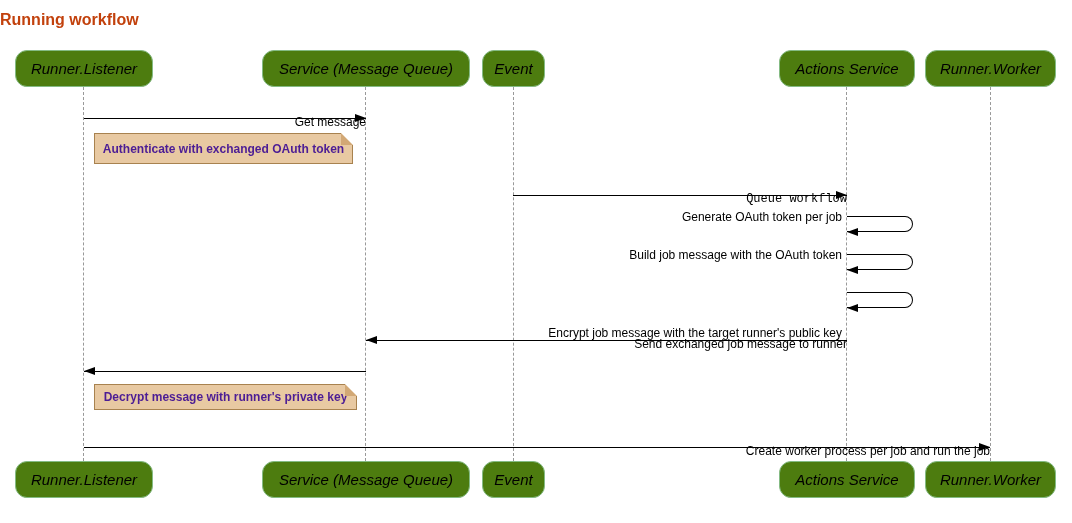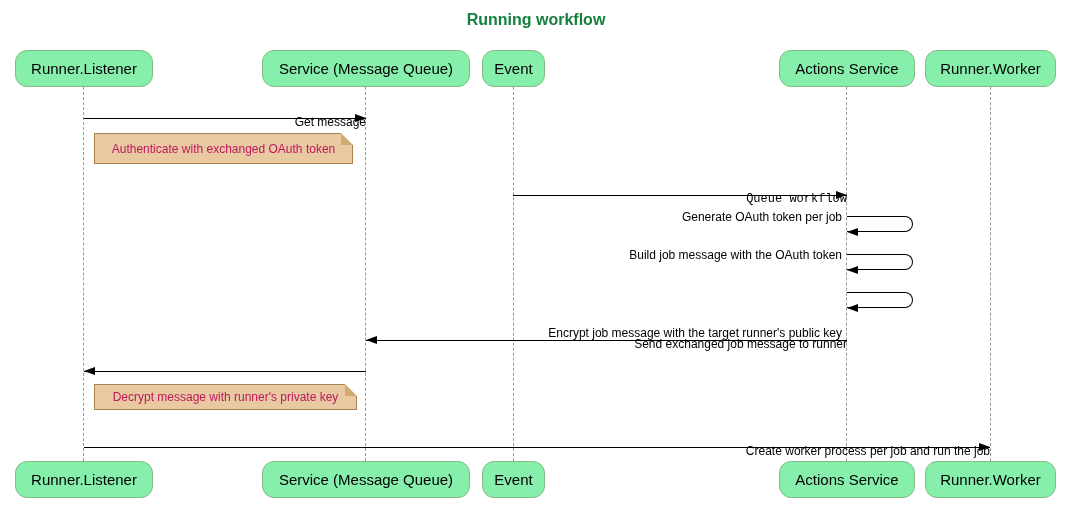--- a/index.html
+++ b/index.html
@@ -1,31 +1,32 @@
 <!DOCTYPE html>
 <html><head>
 <meta charset="utf-8">
 <style>
   html,body { margin:0; padding:0; background:#ffffff; }
   .canvas {
     position:relative; width:1072px; height:523px; background:#ffffff;
     font-family:"Liberation Sans", sans-serif; color:#000; overflow:hidden;
   }
   .title {
-    position:absolute; left:0; top:11px; width:1072px; text-align:center;
-    font-size:16px; font-weight:bold; color:#15803d;
+    position:absolute; left:0; top:11px; width:1072px; text-align:left;
+    font-size:16px; font-weight:bold; color:#c2410c;
   }
   .lifeline {
     position:absolute; top:87px; height:374px; width:0;
     border-left:1px dashed #999999;
   }
   .actor {
-    position:absolute; height:37px; background:#86efac; border:1px solid #84bb84;
+    position:absolute; height:37px; background:#4d7c0f; border:1px solid #84bb84;
     border-radius:12px; display:flex; align-items:center; justify-content:center;
     box-sizing:border-box;
+    font-style:italic;
   }
   .actor span { font-size:15px; color:#000; white-space:nowrap; }
   .msg-label {
     position:absolute; font-size:12px; line-height:14px; height:14px;
     text-align:right; color:#000; white-space:nowrap;margin-top:13px;
   }
   .msg-label-right {
     position:absolute; font-size:12px; line-height:14px; height:14px;
     text-align:right; color:#000; white-space:nowrap;
   }
@@ -34,21 +35,21 @@
   .arr-right { border-top:4px solid transparent; border-bottom:4px solid transparent; border-left:11px solid #000; }
   .arr-left  { border-top:4px solid transparent; border-bottom:4px solid transparent; border-right:11px solid #000; }
   .self-loop {
     position:absolute; width:66px; height:16px; box-sizing:border-box;
     border:1px solid #000; border-left:none; border-radius:0 9px 9px 0;
   }
   .note {
     position:absolute; background:#e8c9a2; border:1px solid #a8824f;
     box-sizing:border-box; display:flex; align-items:center; justify-content:center;
   }
-  .note-text { font-size:12px; color:#be185d; white-space:nowrap; }
+  .note-text { font-size:12px; color:#4c1d95; white-space:nowrap;font-weight:bold; }
   .fold {
     position:absolute; top:-1px; right:-1px; width:0; height:0;
     border-style:solid; border-width:0 12px 12px 0;
     border-color: transparent #ffffff #d2a875 transparent;
   }
 </style>
 </head>
 <body>
 
 <div class="canvas">

